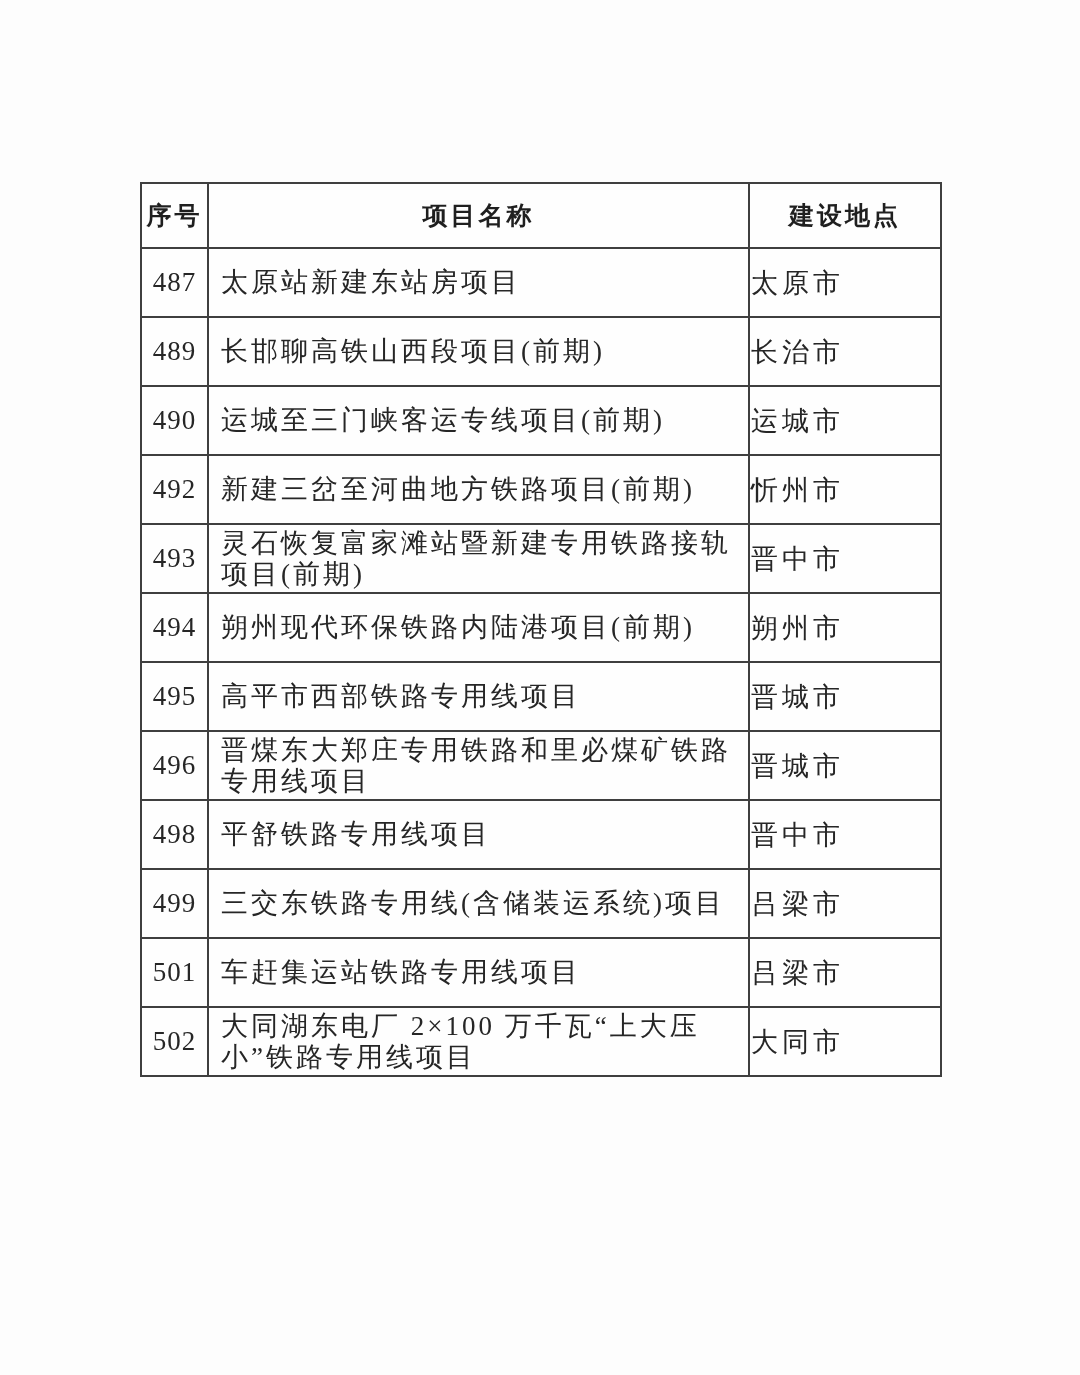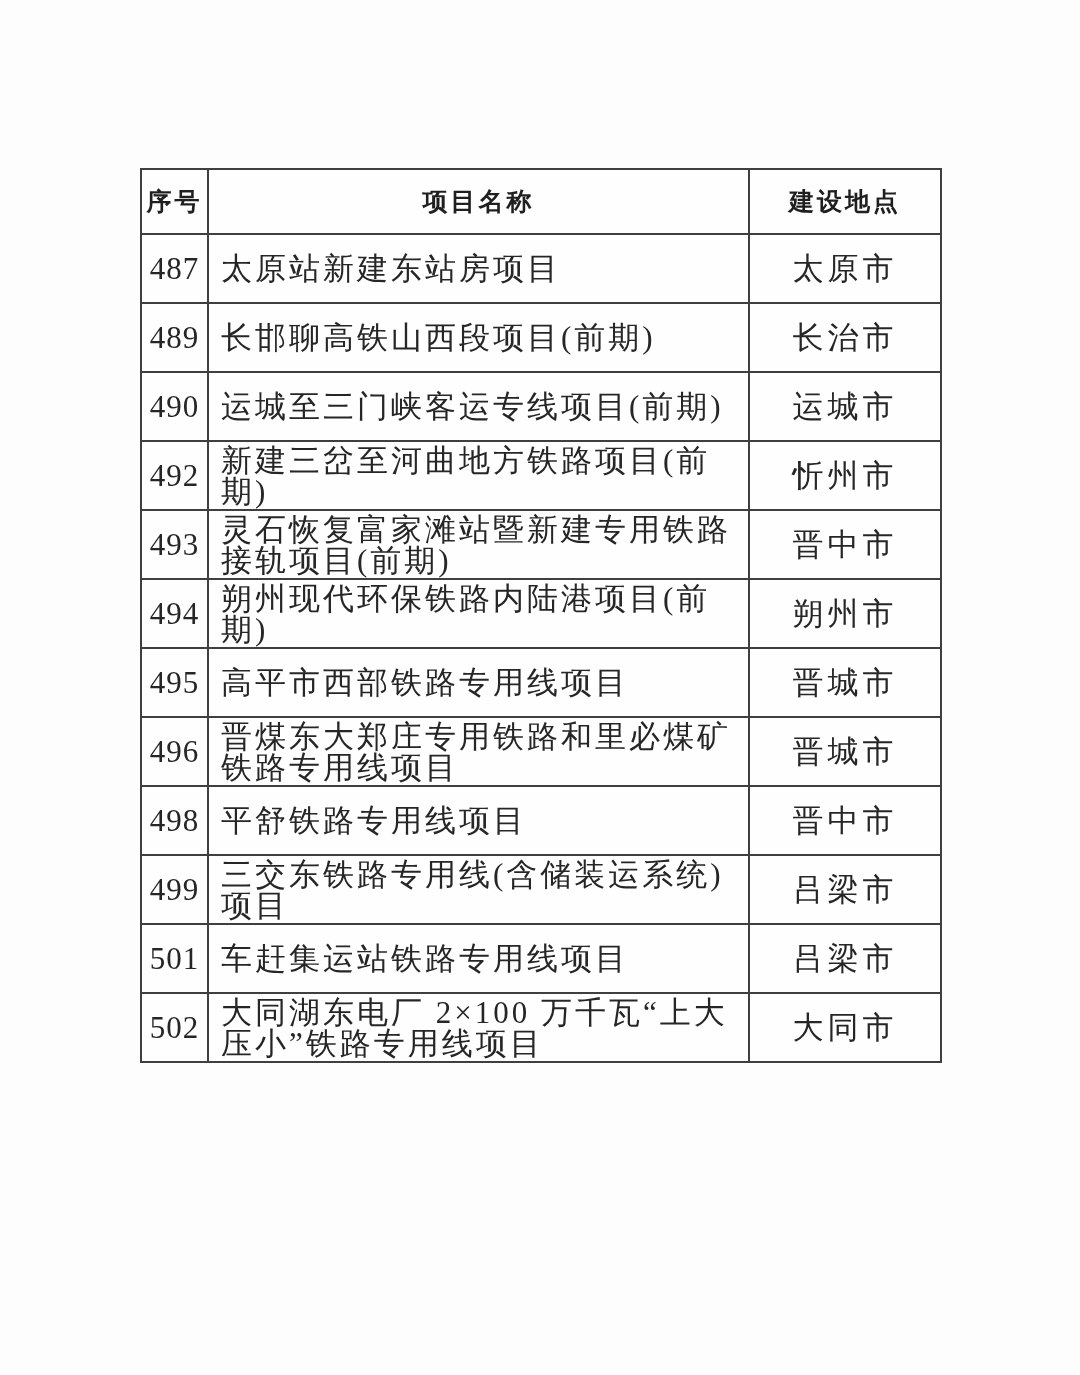--- a/index.html
+++ b/index.html
@@ -10,21 +10,21 @@
     width: 1080px;
     height: 1375px;
     position: relative;
     background: #fdfdfd;
     font-family: "Liberation Serif", "DejaVu Serif", serif;
     color: #262626;
   }
   .doc-table {
     position: absolute;
     left: 140px;
-    top: 168px;
+    top: 182px;
     width: 800px;
     border-collapse: collapse;
     table-layout: fixed;
     background: #fefefe;
   }
   .doc-table th,
   .doc-table td {
     border: 2px solid #3f3f3f;
     vertical-align: middle;
     overflow: hidden;
@@ -32,38 +32,38 @@
   .doc-table th {
     height: 61px;
     font-size: 25px;
     font-weight: bold;
     letter-spacing: 3px;
     text-align: center;
     color: #1f1f1f;
   }
   .doc-table td {
     height: 63px;
-    font-size: 31px;
+    font-size: 27px;
   }
   .col-no   { width: 67px; }
   .col-name { width: 541px; }
   .col-loc  { width: 192px; }
   .c-no {
     text-align: center;
     letter-spacing: 1px;
     font-size: 24px;
   }
   .c-name {
     text-align: left;
     padding: 2px 4px 2px 12px;
     letter-spacing: 3px;
     line-height: 31px;
   }
   .c-loc {
-    text-align: center;
+    text-align: left;
     letter-spacing: 4px;
     margin-left: 8px;
   }
 </style>
 </head>
 <body>
 
 <div>
   <table class="doc-table">
     <colgroup>

